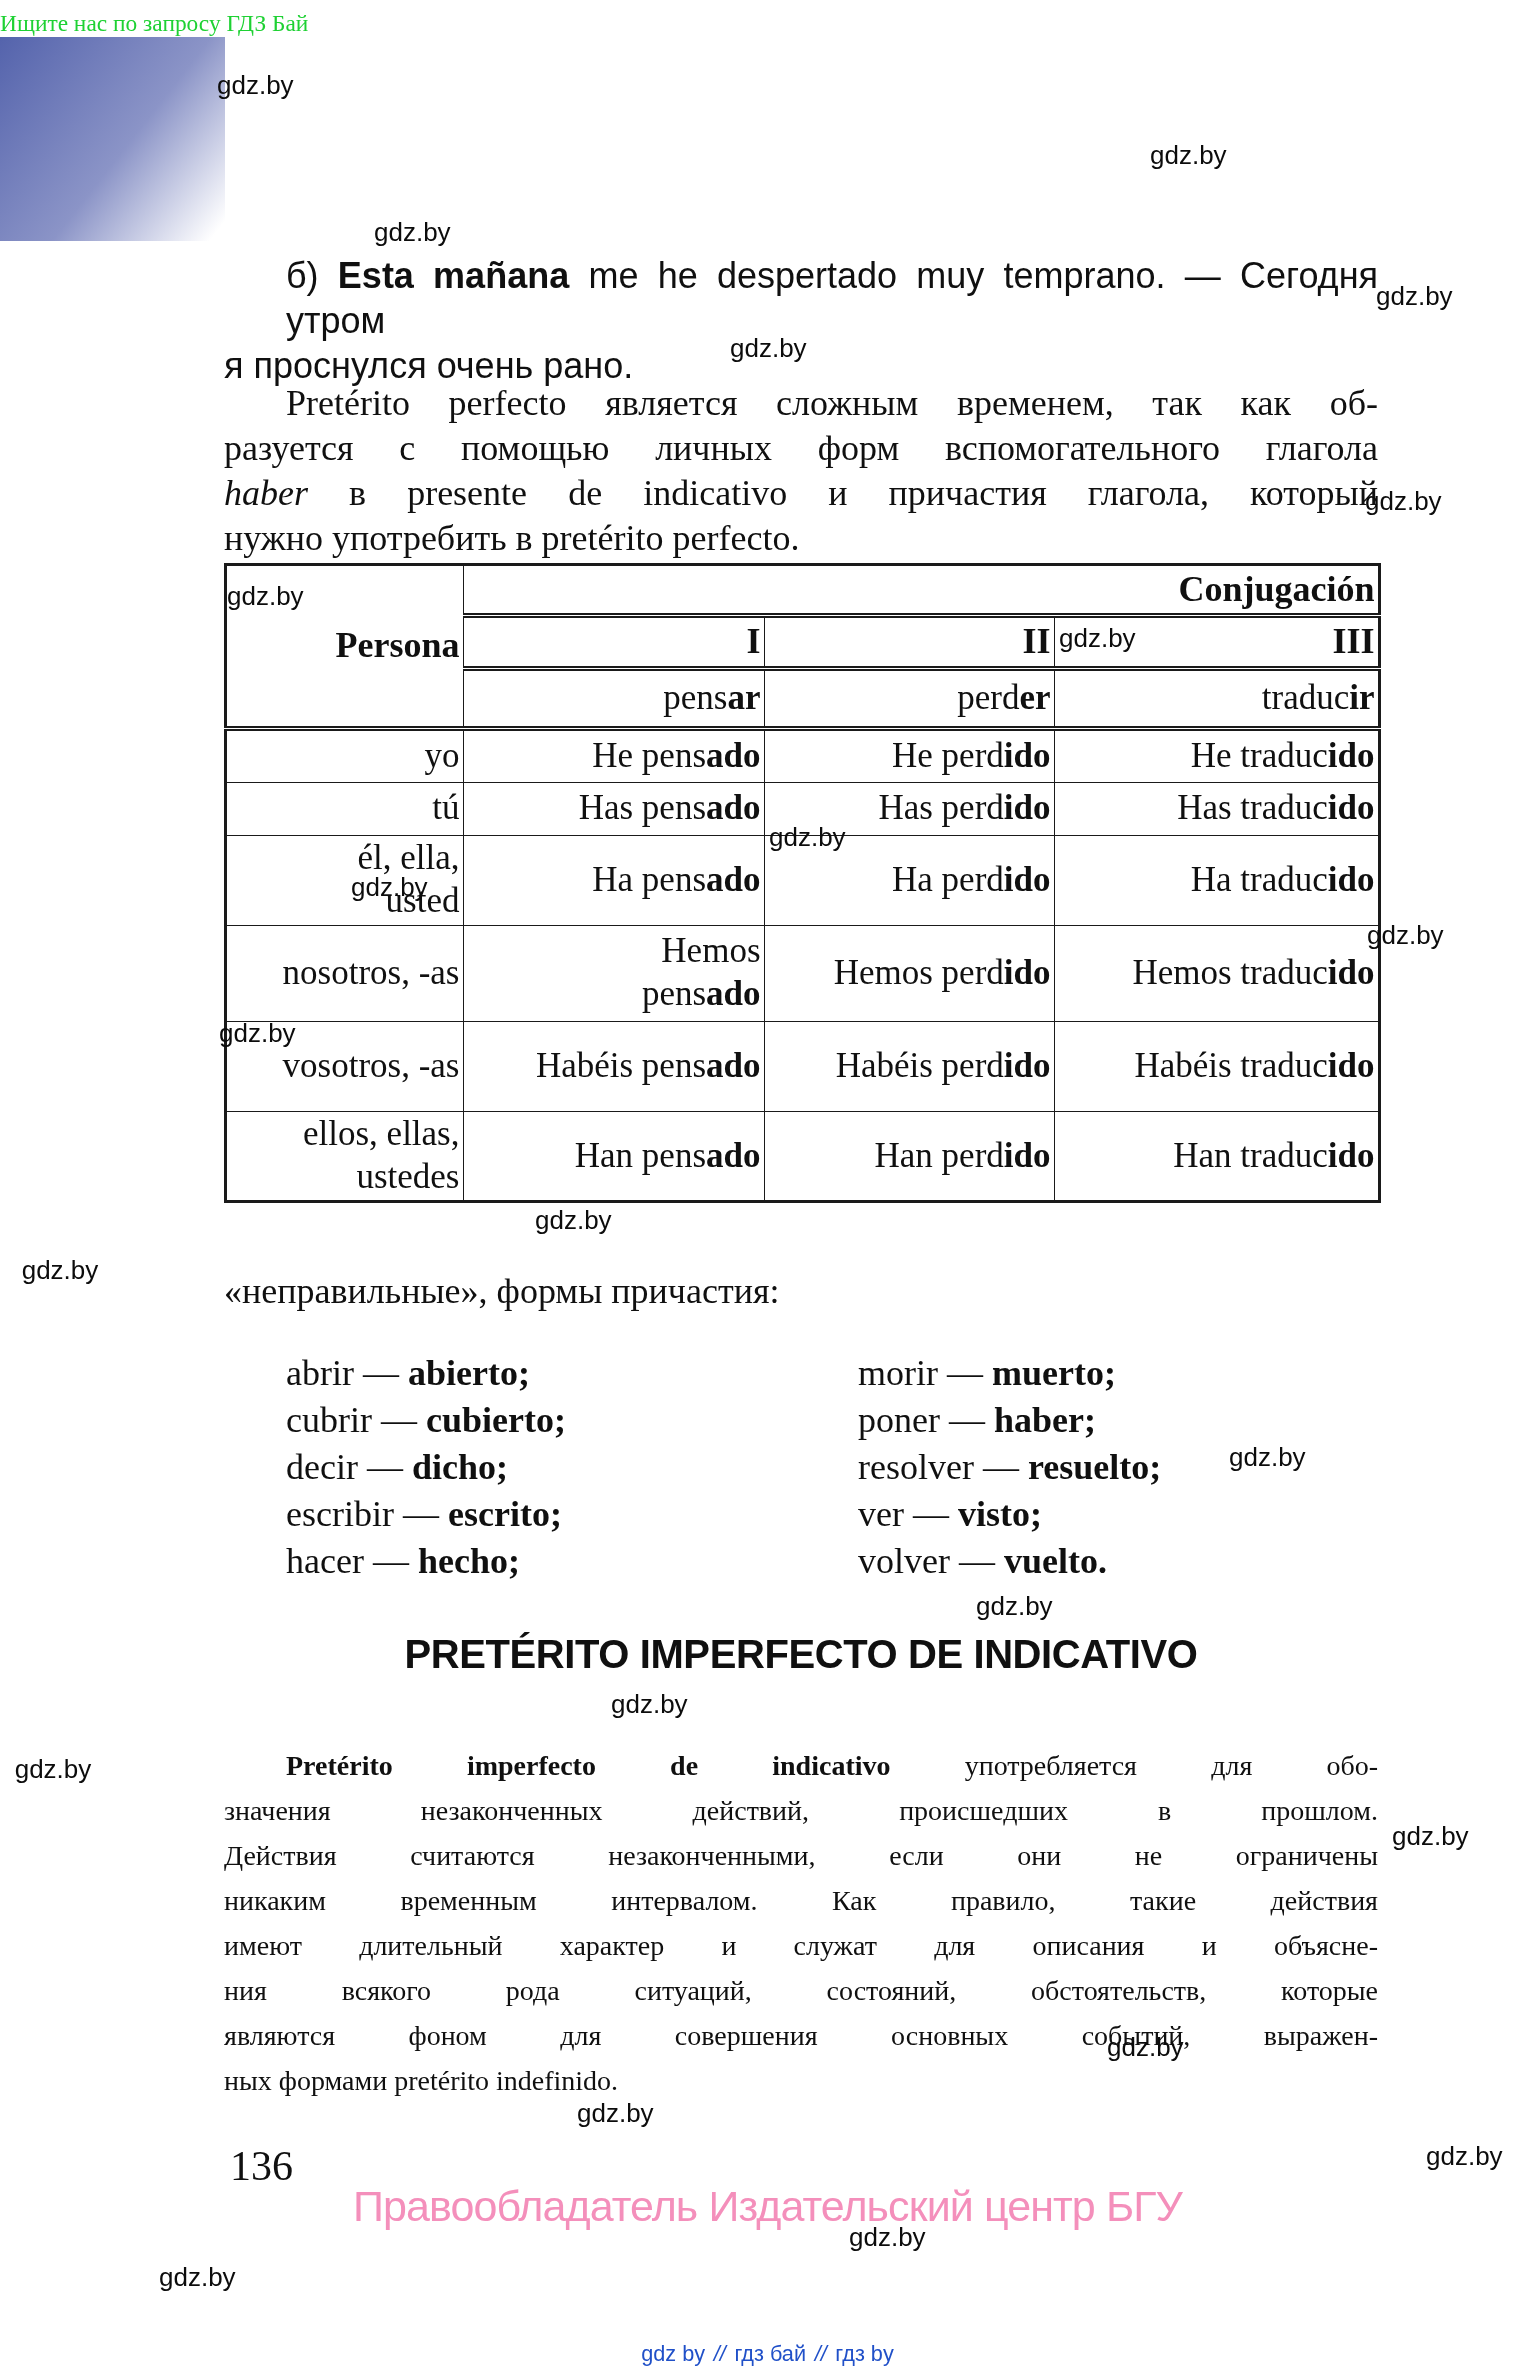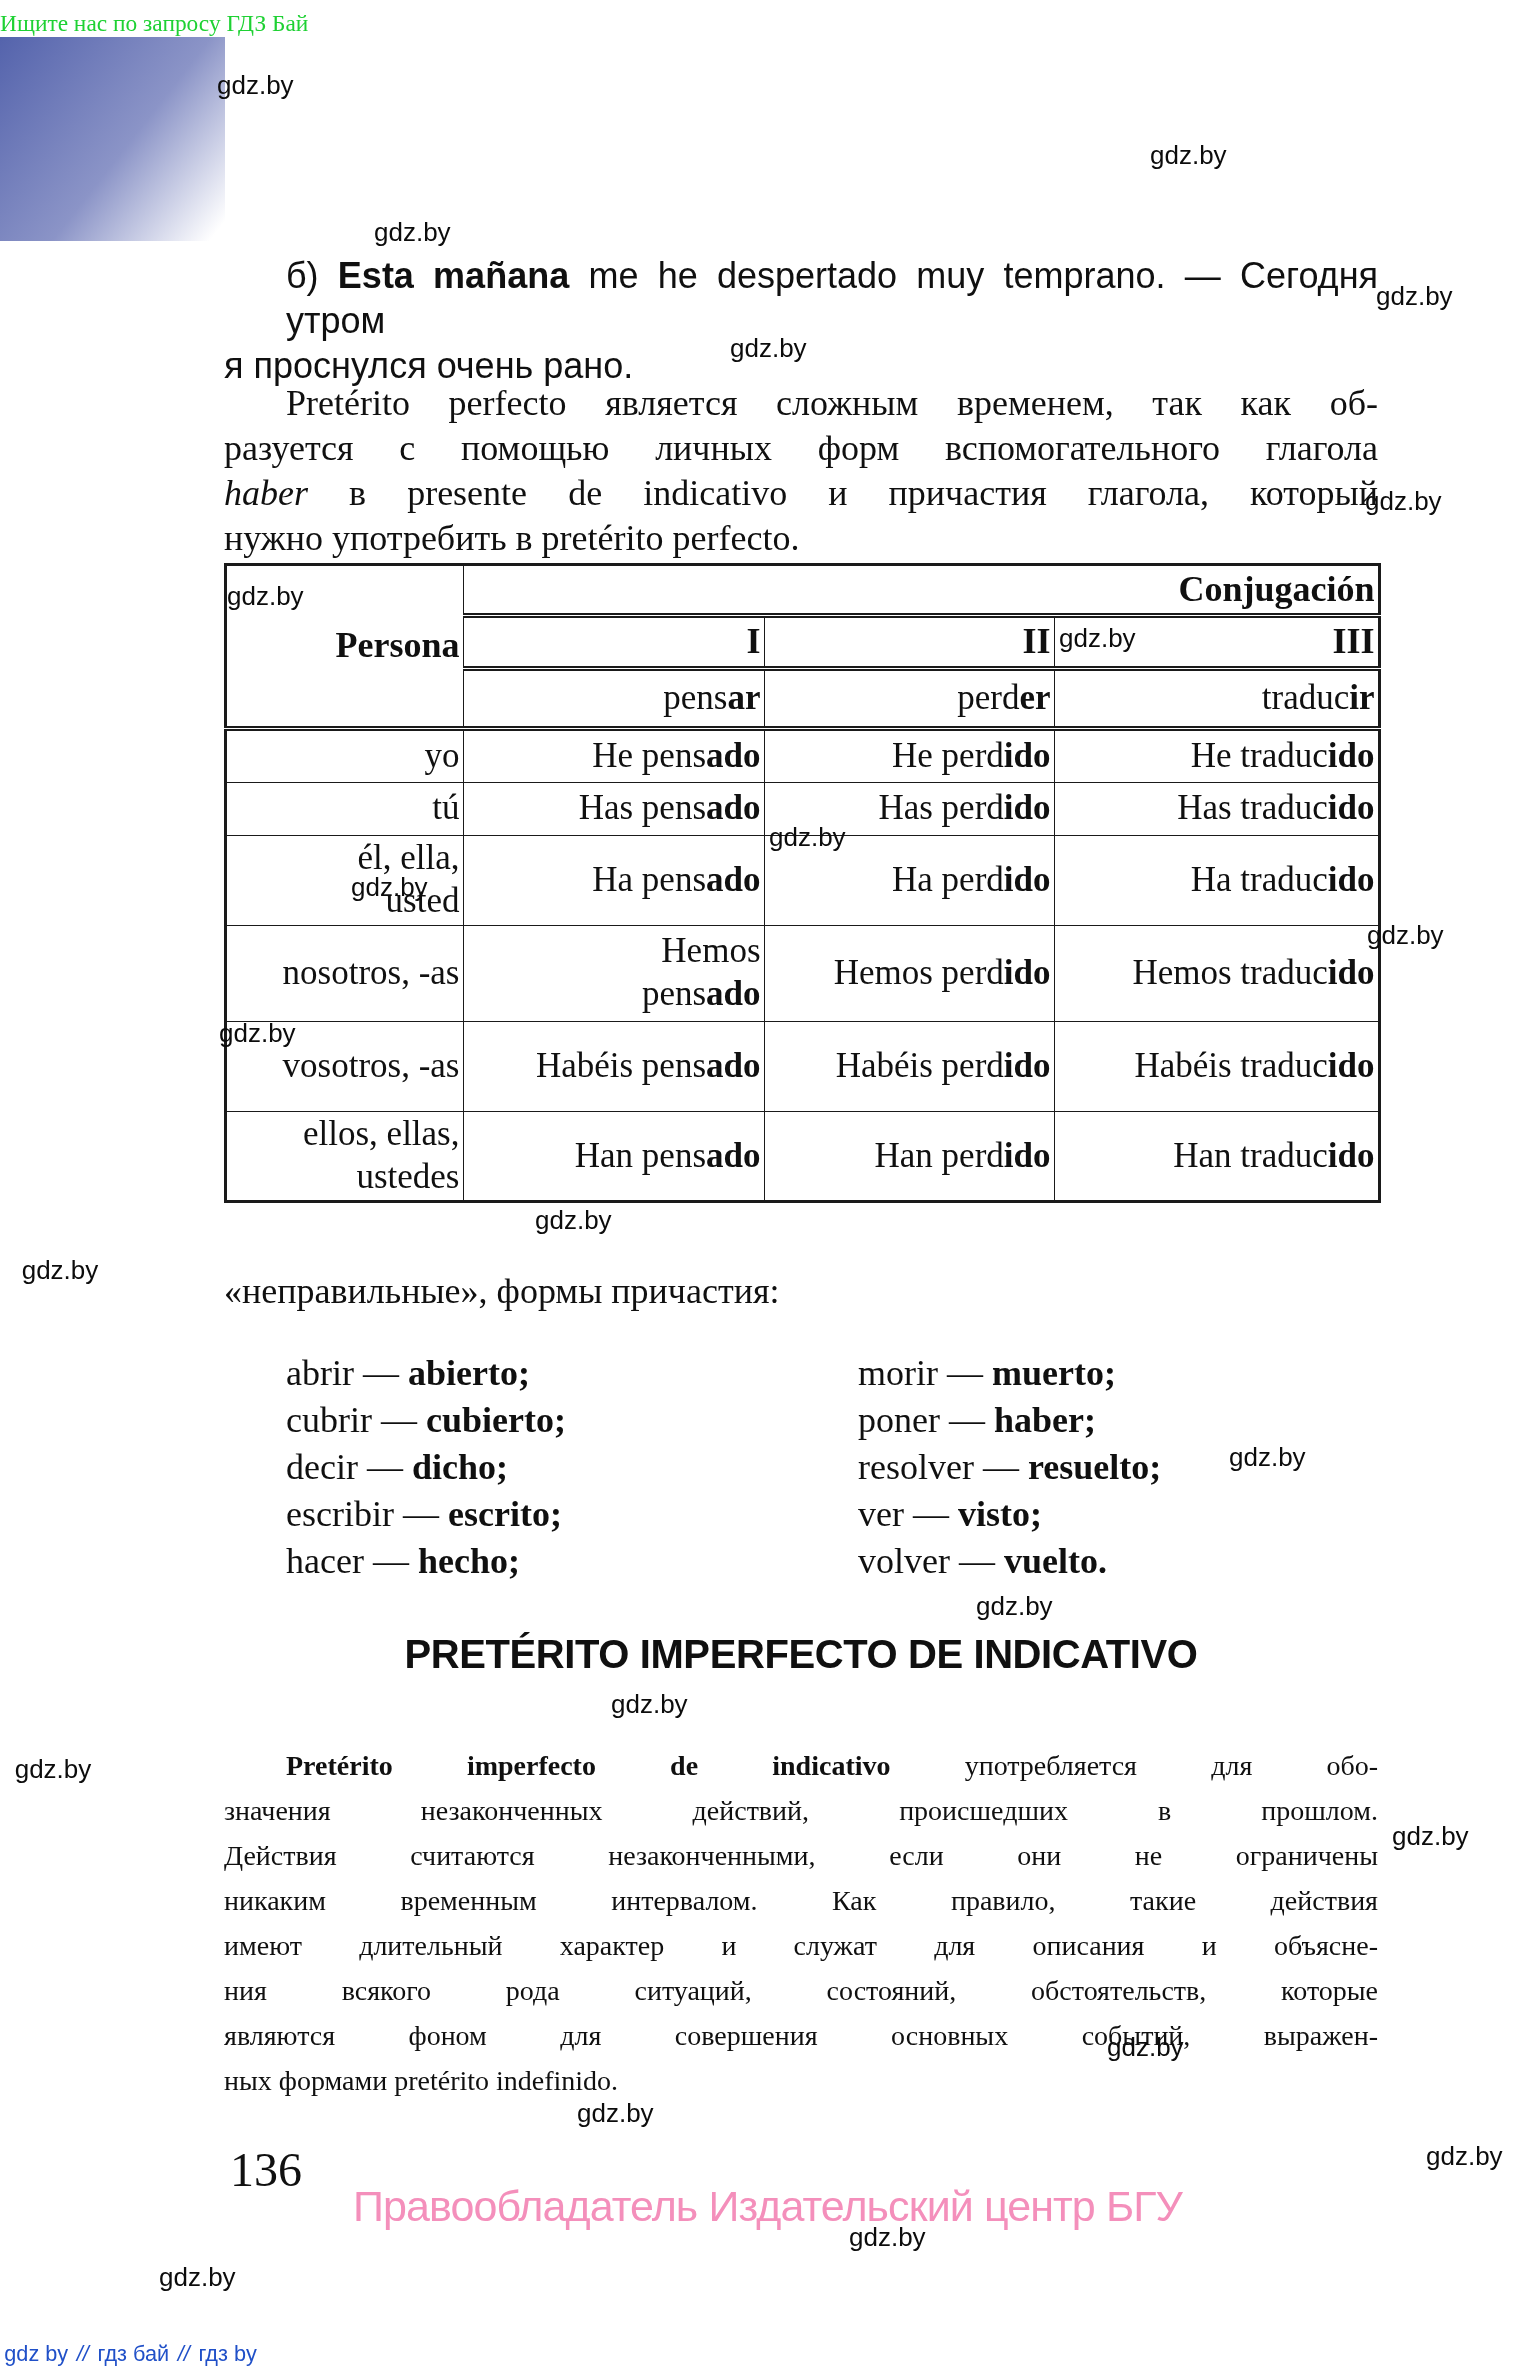--- a/index.html
+++ b/index.html
@@ -39,24 +39,24 @@
   .pcell{text-align:left;padding-left:12px}
 
   .plist{position:absolute;top:1350px;font-size:36px;line-height:47px}
   #plist-left{left:286px}
   #plist-right{left:858px}
 
   #heading2{position:absolute;left:224px;top:1632px;width:1154px;text-align:center;
             font-family:"Liberation Sans",sans-serif;font-weight:bold;font-size:40px;
             letter-spacing:-0.4px}
 
-  #page-num{position:absolute;left:230px;top:2142px;font-size:48px}
+  #page-num{position:absolute;left:230px;top:2142px;font-size:42px}
   #copyright{position:absolute;left:0;top:2182px;width:100%;text-align:center;
              font-family:"Liberation Sans",sans-serif;font-size:43px;letter-spacing:-0.9px}
-  #links{position:absolute;left:0;top:2341px;width:100%;text-align:left;
+  #links{position:absolute;left:0;top:2341px;width:100%;text-align:center;
          font-family:"Liberation Sans",sans-serif;font-size:21.7px}
   #links span{margin:0 4.3px}
   #links .sep{font-style:italic}
 </style>
 </head>
 <body>
 
 <div id="page">
   <div id="promo" style="color: rgb(30, 209, 51);">Ищите нас по запросу ГДЗ Бай</div>
   <div id="gradbox" style="background: linear-gradient(128deg, rgb(84, 99, 172) 0%, rgb(139, 148, 199) 55%, rgb(255, 255, 255) 96%);"></div>

